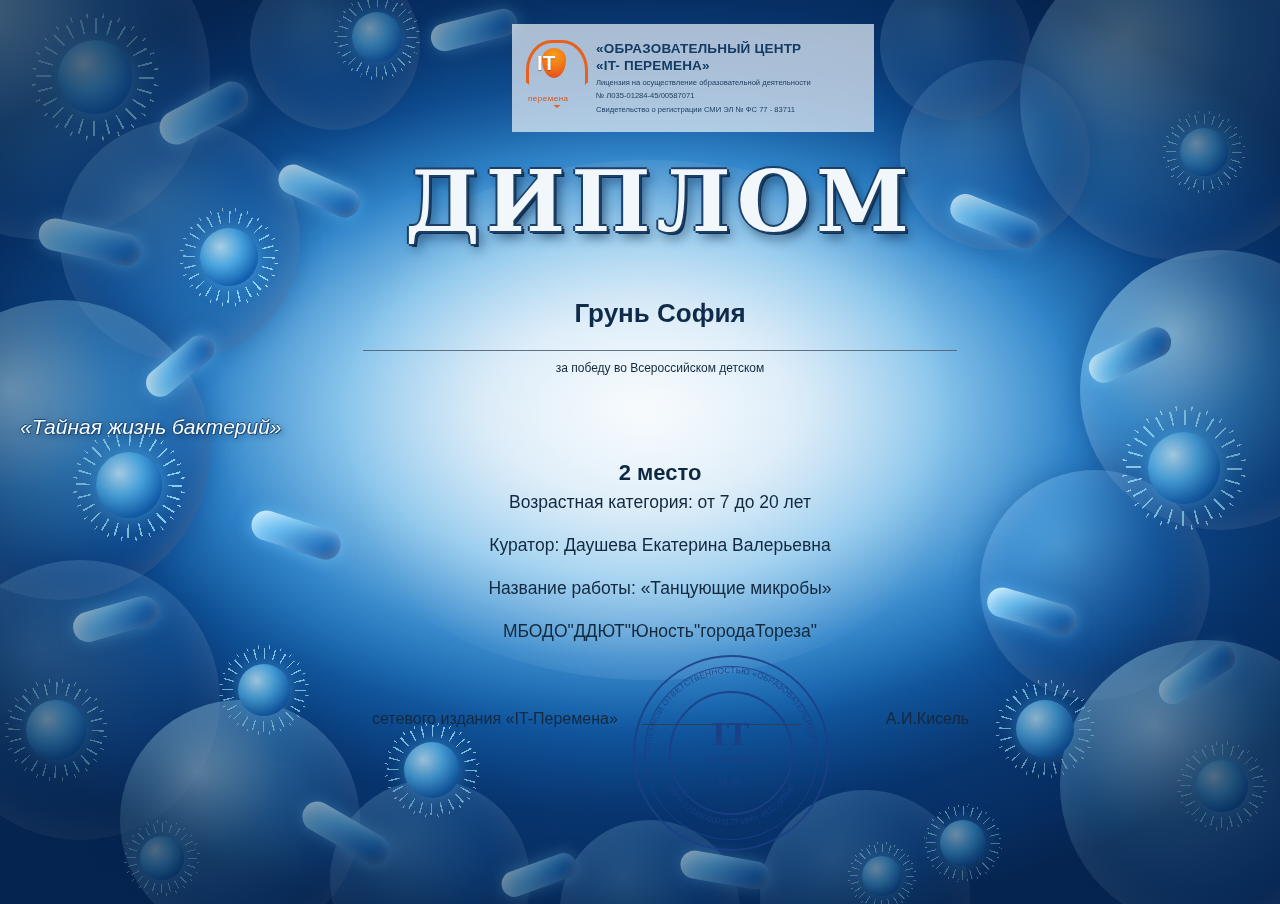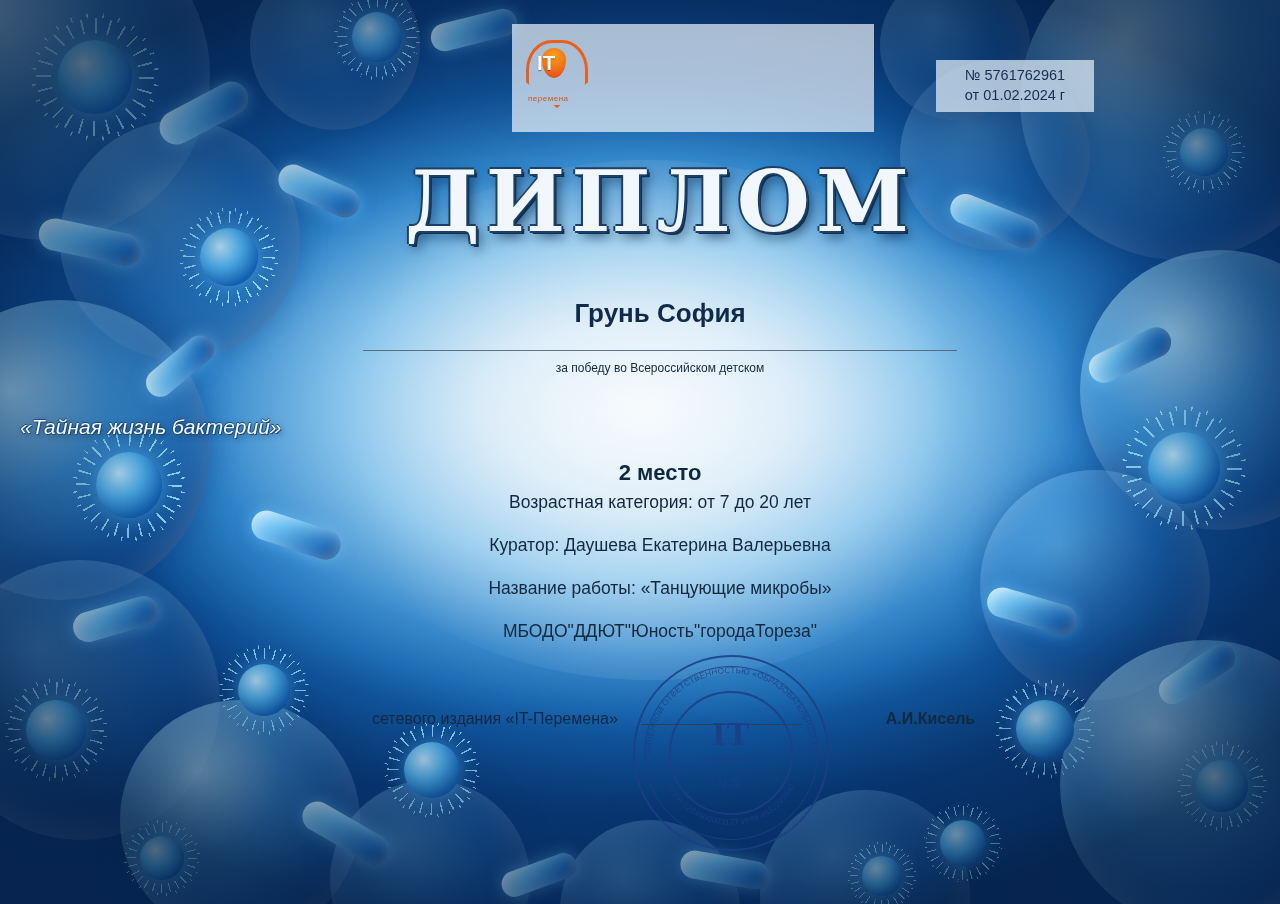--- a/index.html
+++ b/index.html
@@ -301,21 +301,20 @@
   .sig-line {
     flex: 0 0 160px;
     height: 1px;
     background: #2b4056;
     margin-top: 10px;
   }
   .sig-name {
     margin-left: 60px;
     font-size: 16px;
     color: #12293f;
-    font-weight: bold;
   }
 
   .stamp {
     position: absolute;
     left: 613px;
     top: 655px;
     width: 192px;
     height: 192px;
     border-radius: 50%;
     border: 2px solid #1c3f86;
@@ -428,26 +427,29 @@
 
   <div class="content">
 
     <div class="header-plate">
       <div class="logo-mark">
         <div class="logo-shield"></div>
         <div class="logo-drop"></div>
         <div class="logo-it">IT</div>
         <div class="logo-sub">перемена</div>
       </div>
+      <div class="org-block">
+        <div class="org-title">«ОБРАЗОВАТЕЛЬНЫЙ ЦЕНТР</div>
+        <div class="org-title">«IT- ПЕРЕМЕНА»</div>
+        <div class="org-line">Лицензия на осуществление образовательной деятельности</div>
+        <div class="org-line">№ Л035-01284-45/00587071</div>
+        <div class="org-line">Свидетельство о регистрации СМИ ЭЛ № ФС 77 - 83711</div>
+      </div>
     </div>
 
-    <div class="number-plate">
-      <div>№ 5761762961</div>
-      <div>от 01.02.2024 г</div>
-    </div>
 
     <div class="title">ДИПЛОМ</div>
     <div class="recipient">Грунь София</div>
     <div class="rule"></div>
 
     <div class="reason">
       <div>за победу во Всероссийском детском</div>
     </div>
 
     <div class="contest">«Тайная жизнь бактерий»</div>

